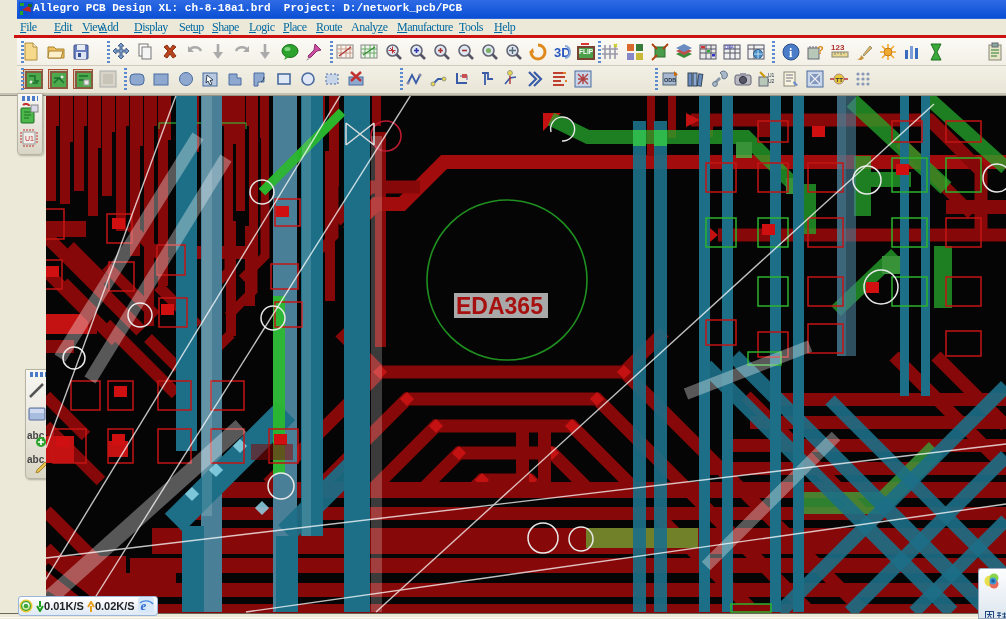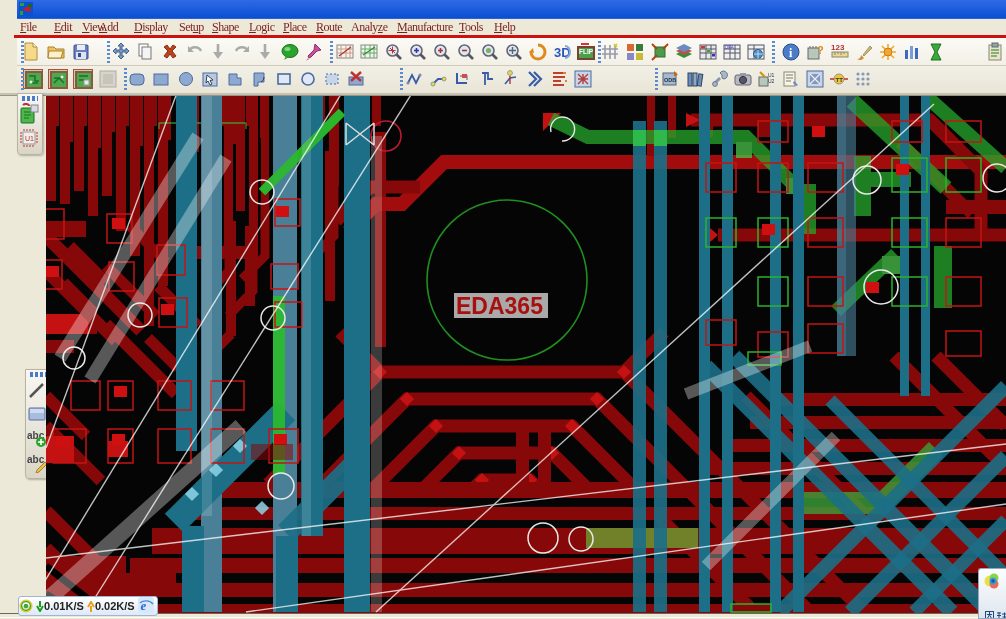--- a/index.html
+++ b/index.html
@@ -1,17 +1,17 @@
 <!DOCTYPE html>
 <html><head><meta charset="utf-8"><style>
 *{margin:0;padding:0;box-sizing:border-box}
 body{width:1006px;height:619px;overflow:hidden;position:relative;background:#ece9d8;font-family:"Liberation Sans",sans-serif}
 #title{position:absolute;left:17px;top:0;width:989px;height:18px;background:linear-gradient(#2f6ae4,#0a4fd4);color:#fff;font-family:"Liberation Mono",monospace;font-weight:bold;font-size:11px;line-height:17px;white-space:pre}
 #title .txt{position:absolute;left:16px;top:0}
-#menubar{position:absolute;left:17px;top:18px;width:989px;height:17px;background:#ece9d8;border-top:1px solid #2a62d8;font-family:"Liberation Serif",serif;font-size:12px;letter-spacing:-0.5px;color:#7f1d1d}
+#menubar{position:absolute;left:17px;top:18px;width:989px;height:17px;background:#ece9d8;border-top:1px solid #2a62d8;font-family:"Liberation Serif",serif;font-size:12px;letter-spacing:-0.5px;color:#0369a1}
 .mi{position:absolute;top:1px}
 #redline{position:absolute;left:14px;top:35px;width:992px;height:3px;background:#cc1111}
 #tb{position:absolute;left:17px;top:38px;width:989px;height:63px;background:linear-gradient(#fbfaf5,#e6e2d2)}
 #tb .row2{position:absolute;left:0;top:27px;width:989px;height:1px;background:#cfcaba}
 .ic{position:absolute;width:20px;height:20px}
 .sep{position:absolute;width:3px;height:22px;background-image:repeating-linear-gradient(#5a8ad0 0 2px,transparent 2px 4px)}
 #tbline{position:absolute;left:0;top:93px;width:1006px;height:3px;background:#c6c2b2;border-bottom:1px solid #98948a}
 #side{position:absolute;left:0;top:96px;width:46px;height:523px;background:#ece9d8}
 .pal{position:absolute;background:linear-gradient(#f8f7f3,#dad6c6);border:1px solid #b8b4a4;border-radius:0 0 4px 4px;box-shadow:1px 1px 2px rgba(0,0,0,.25)}
 .dots{height:5px;margin:2px 4px;background-image:repeating-linear-gradient(90deg,#4a7ac8 0 3px,transparent 3px 5px)}
@@ -22,21 +22,21 @@
 #net{position:absolute;left:18px;top:596px;width:140px;height:20px;background:linear-gradient(#ffffff,#dfe9f5);border:1px solid #9ab6d8;border-radius:3px;font-size:11px;line-height:18px;color:#222;white-space:pre}
 #net b{font-weight:bold}
 #pop{position:absolute;left:978px;top:568px;width:28px;height:51px;background:linear-gradient(#fdfdfe,#dde6ef);border:1px solid #98a8bc;border-right:none;border-radius:3px 0 0 0;overflow:hidden}
 </style></head><body>
 <div id="title"><svg style="position:absolute;left:2px;top:2px" width="14" height="14" viewBox="0 0 14 14">
       <rect width="14" height="14" fill="#0a4fd4"></rect>
       <rect x="1" y="1" width="4" height="3" fill="#2aa22a"></rect>
       <rect x="1" y="9" width="3" height="4" fill="#2aa22a"></rect>
       <path d="M3 8l8-5 1 7z" fill="#c02020"></path>
       <rect x="9" y="2" width="4" height="3" fill="#1a6a1a"></rect>
-    </svg></div>
+    </svg><span class="txt">Allegro PCB Design XL: ch-8-18a1.brd  Project: D:/network_pcb/PCB</span></div>
 <div id="menubar">
     <span class="mi" style="left:3px"><u>F</u>ile</span>
     <span class="mi" style="left:37px"><u>E</u>dit</span>
     <span class="mi" style="left:65px"><u>V</u>iew</span>
     <span class="mi" style="left:82px"><u>A</u>dd</span>
     <span class="mi" style="left:117px"><u>D</u>isplay</span>
     <span class="mi" style="left:162px">Set<u>u</u>p</span>
     <span class="mi" style="left:195px"><u>S</u>hape</span>
     <span class="mi" style="left:232px"><u>L</u>ogic</span>
     <span class="mi" style="left:266px"><u>P</u>lace</span>

